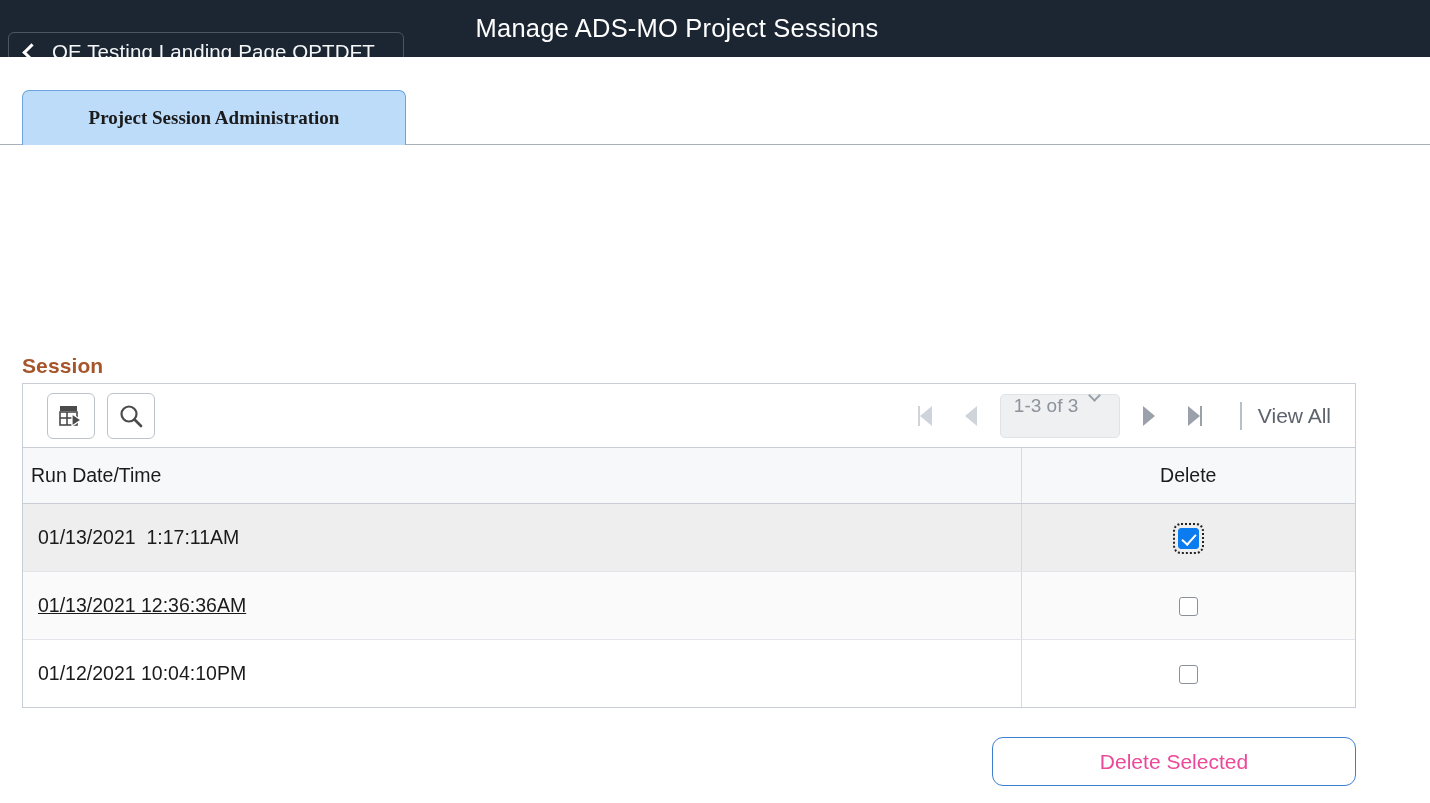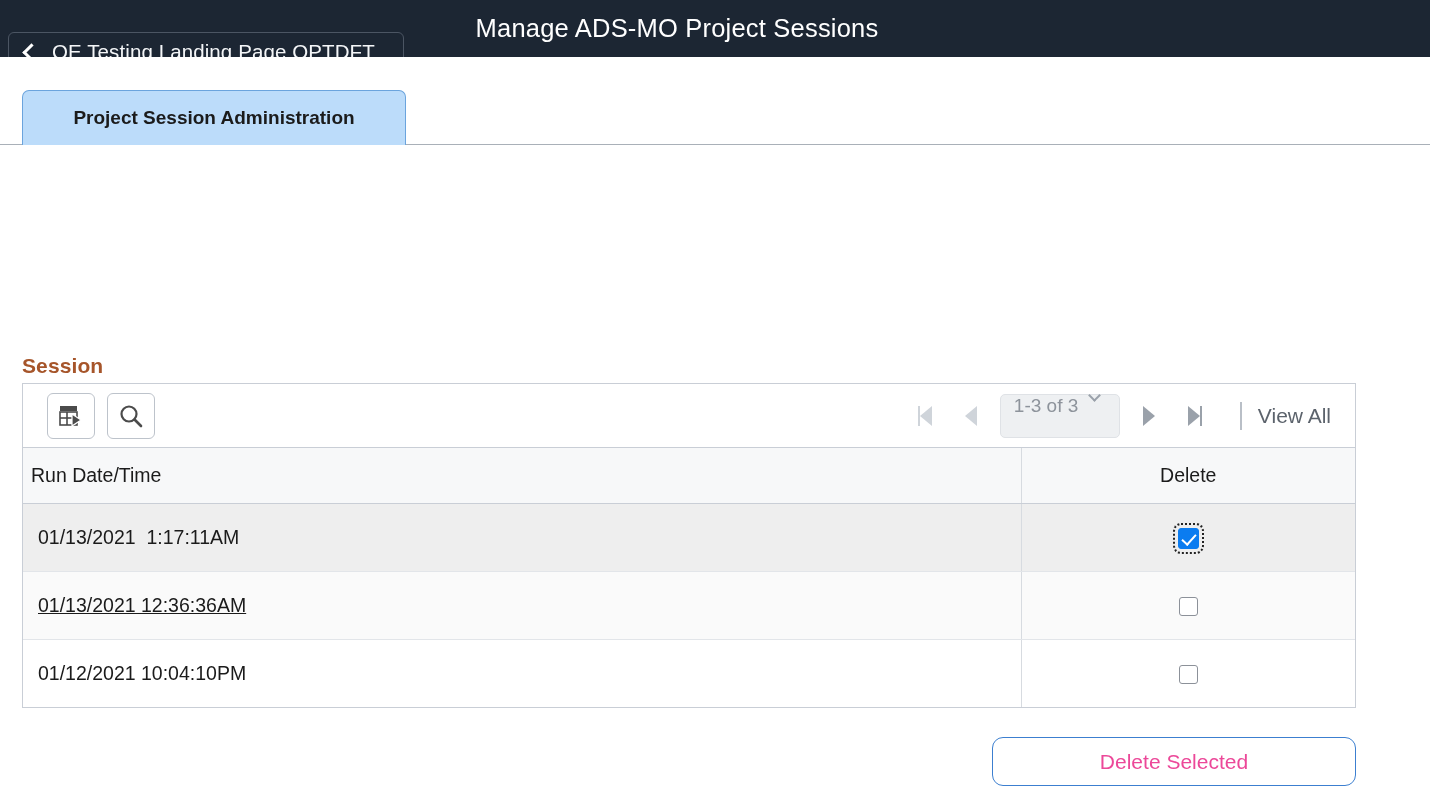--- a/index.html
+++ b/index.html
@@ -52,20 +52,21 @@
   .tab {
     position: absolute; left: 22px; top: 33px;
     width: 384px; height: 55px;
     background: #bcdcfa;
     border: 1px solid #6ba4dd;
     border-bottom: none;
     border-radius: 7px 7px 0 0;
     display: flex; align-items: center; justify-content: center;
     font-size: 19px; font-weight: bold; color: #1b1b1b;
     cursor: pointer;
+    font-family: Liberation Serif, serif;
   }
 
   
   .form { position: absolute; left: 0; top: 145px; width: 1430px; }
   .frow { display: flex; align-items: baseline; height: 47px; }
   .flabel {
     width: 261px; text-align: right;
     font-size: 19.5px; font-weight: bold; color: #5a5a5a;
     letter-spacing: .1px;
   }

